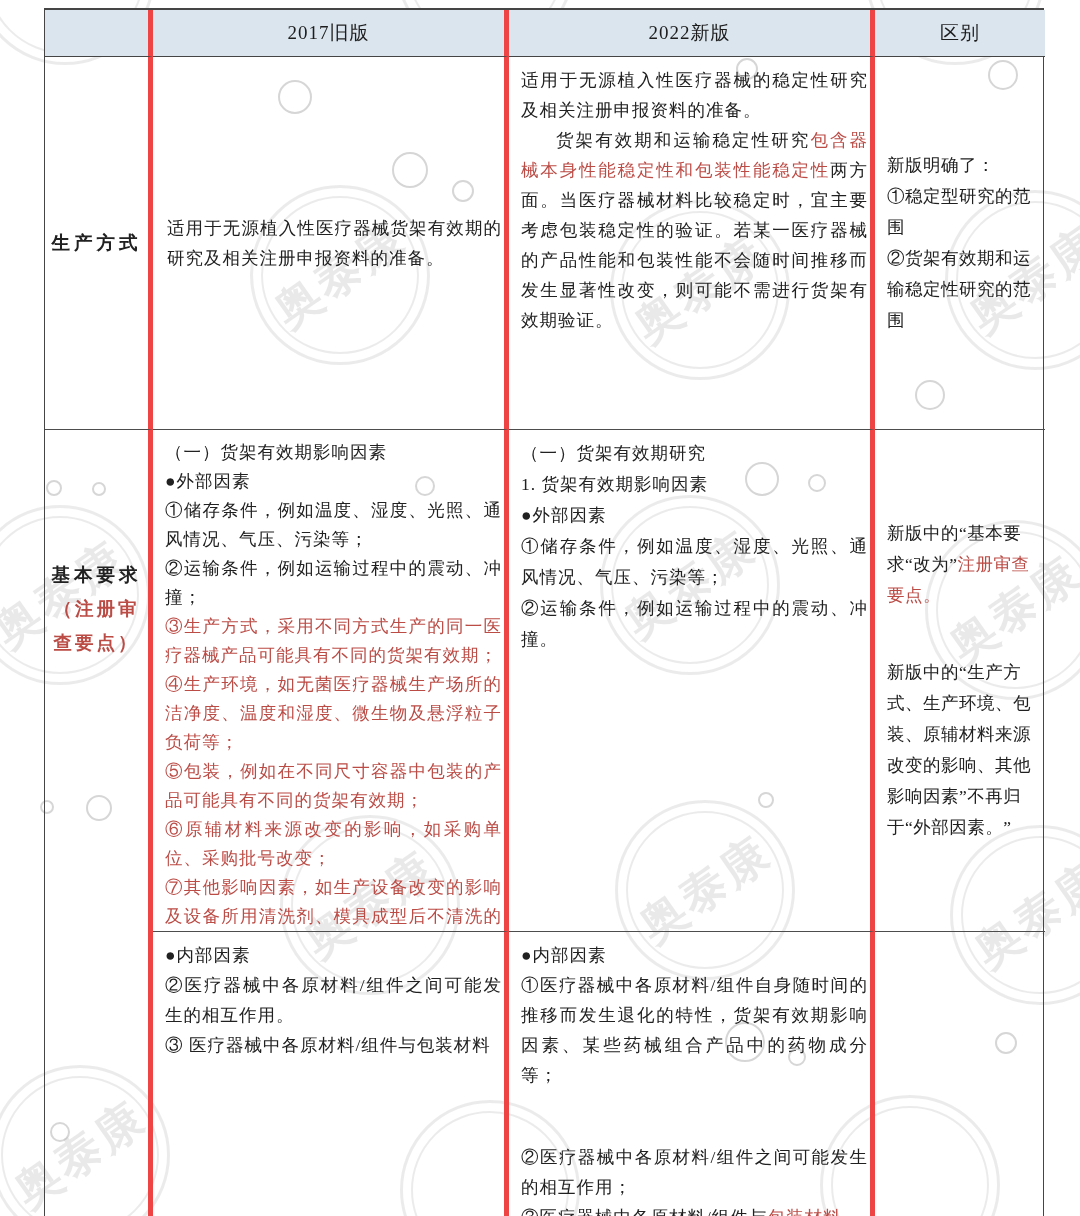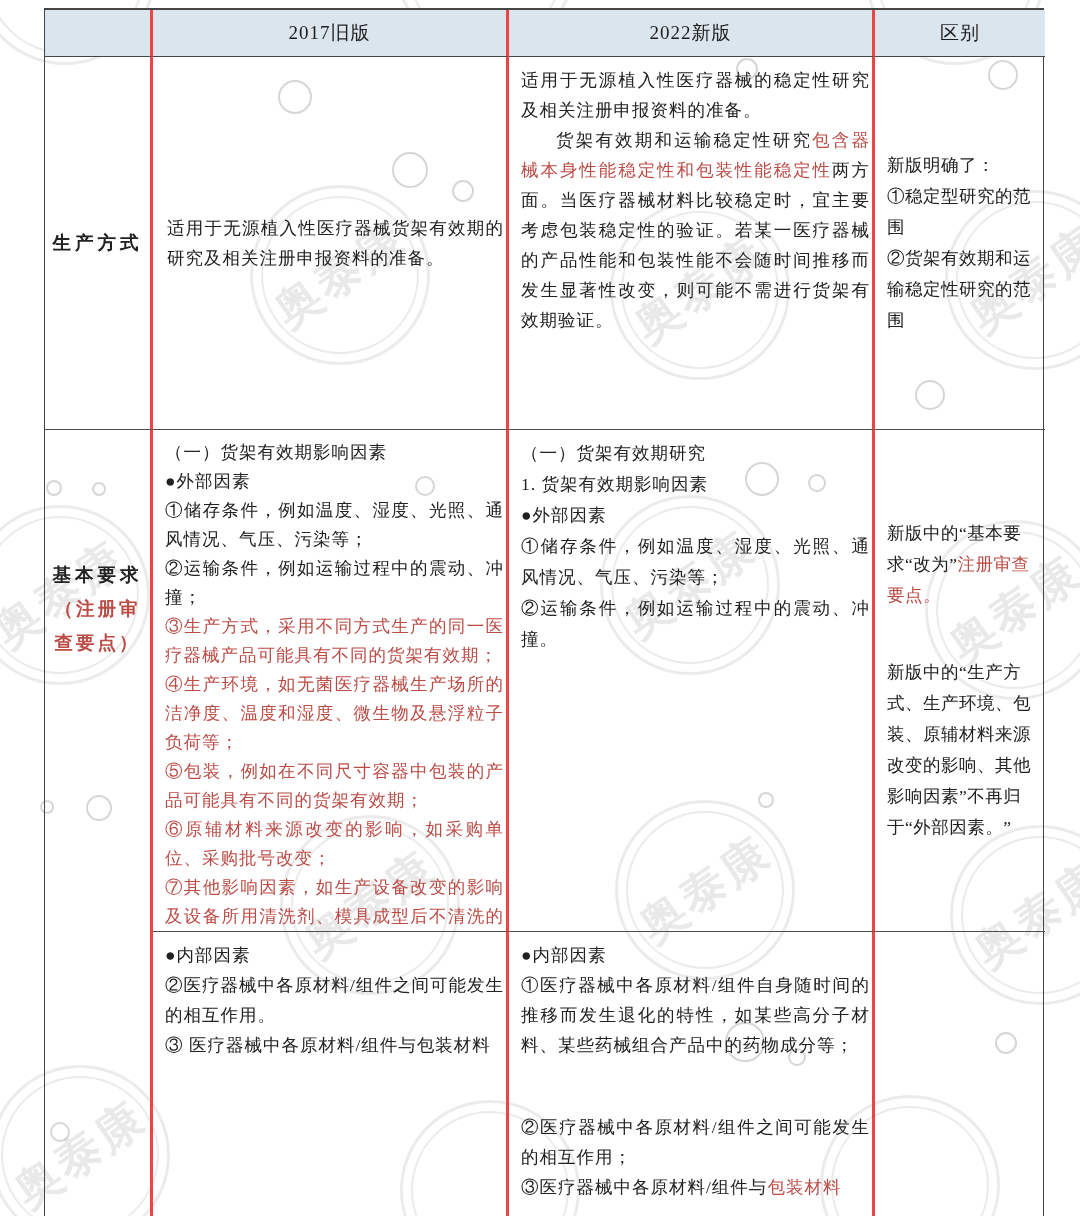--- a/index.html
+++ b/index.html
@@ -16,21 +16,21 @@
   .stamp .wm-text { position:absolute; inset:0; display:flex; align-items:center; justify-content:center;
                     transform:rotate(-35deg); font-size:46px; font-weight:700; color:#7d7d7d; letter-spacing:3px;
                     font-family:"Liberation Serif","DejaVu Serif",serif; white-space:nowrap; }
   .ringlet { position:absolute; border:2px solid #b5b5b5; border-radius:50%; opacity:.55; }
 
   
   .tbl { position:absolute; left:44px; top:8px; width:1000px; height:1208px; z-index:2;
          display:grid; grid-template-columns:108px 356px 366px 170px;
          grid-template-rows:47px 373px 502px 286px;
          border-top:2px solid #454545; border-left:1.5px solid #454545; border-right:1.5px solid #454545; }
-  .cell { border-right:3px solid #ef4444; border-bottom:1px solid #4d4d4d; overflow:hidden; position:relative; background:transparent; }
+  .cell { border-right:5px solid #ef4444; border-bottom:1px solid #4d4d4d; overflow:hidden; position:relative; background:transparent; }
   .cell.last-col { border-right:none; }
   .cell.last-row { border-bottom:none; }
 
   .hd { background:#dbe5ee; display:flex; align-items:center; justify-content:center;
         font-size:19px; letter-spacing:1px; color:#1d1d1d; border-bottom:1.5px solid #454545; }
 
   .rowhead { display:flex; align-items:center; justify-content:center; text-align:center;
              font-weight:700; font-size:18.5px; letter-spacing:4px; line-height:34px; padding:0 6px; }
   .rowhead .red { letter-spacing:3px;margin-top:15px; }
 
@@ -204,20 +204,20 @@
       <div class="para2">新版中的“生产方式、生产环境、包装、原辅材料来源改变的影响、其他影响因素”不再归于“外部因素。”</div>
     </div>
 
     <div class="cell body-cell last-row">
       <p class="h-bold">●内部因素</p>
       <p>②医疗器械中各原材料/组件之间可能发生的相互作用。</p>
       <p>③ 医疗器械中各原材料/组件与包装材料</p>
     </div>
     <div class="cell body-cell last-row">
       <p class="h-bold">●内部因素</p>
-      <p>①医疗器械中各原材料/组件自身随时间的推移而发生退化的特性，如某些高分子材料、某些药械组合产品中的药物成分等；</p>
+      <p>①医疗器械中各原材料/组件自身随时间的推移而发生退化的特性，货架有效期影响因素、某些药械组合产品中的药物成分等；</p>
       <p class="gap90">②医疗器械中各原材料/组件之间可能发生的相互作用；</p>
       <p><span>③医疗器械中各原材料/组件与</span><span class="red">包装材料</span></p>
     </div>
     <div class="cell diff-cell last-col last-row"></div>
 
   </div>
 </div>
 
 </body></html>

